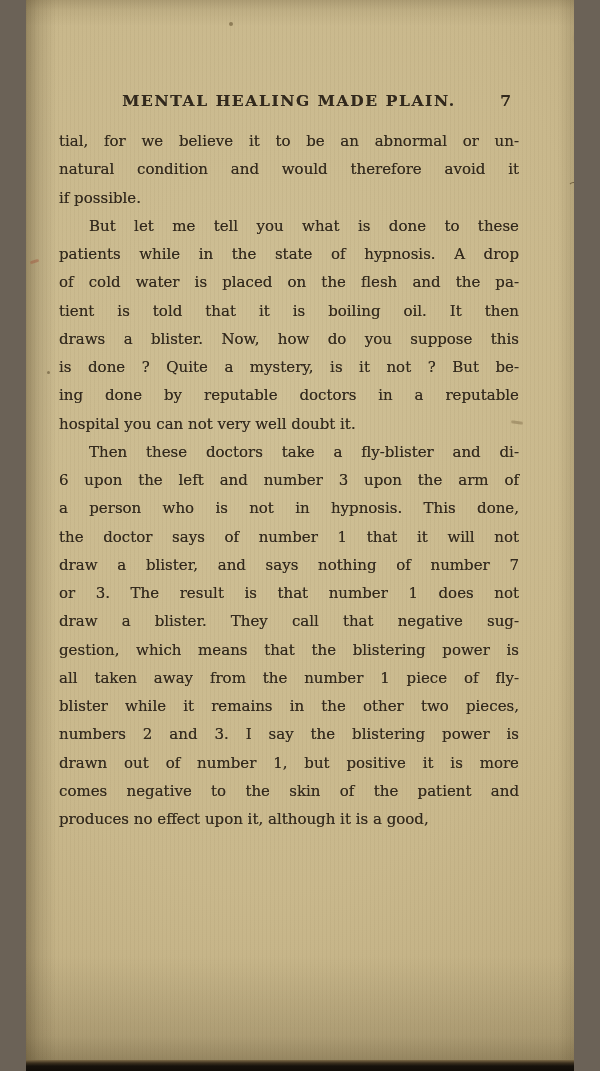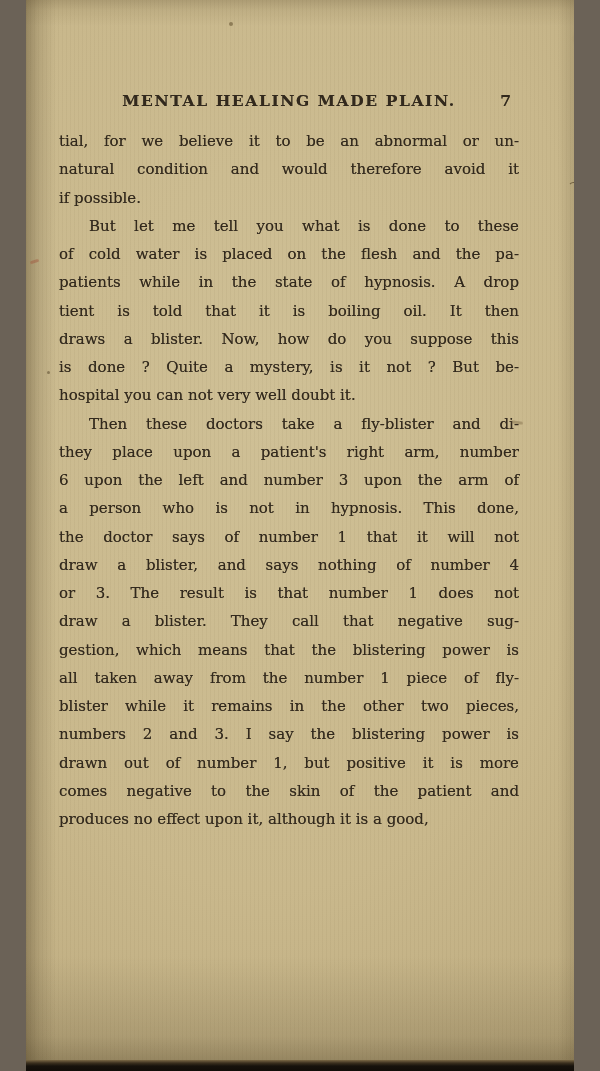--- a/index.html
+++ b/index.html
@@ -68,34 +68,34 @@
   </div>
 
   <div class="text-block">
       <div>
         <div class="line">tial, for we believe it to be an abnormal or un-</div>
         <div class="line">natural condition and would therefore avoid it</div>
         <div class="line last">if possible.</div>
       </div>
       <div>
         <div class="line first">But let me tell you what is done to these</div>
+        <div class="line">patients while in the state of hypnosis. A drop</div>
         <div class="line">of cold water is placed on the flesh and the pa-</div>
-        <div class="line">patients while in the state of hypnosis. A drop</div>
         <div class="line">tient is told that it is boiling oil. It then</div>
         <div class="line">draws a blister. Now, how do you suppose this</div>
         <div class="line">is done ? Quite a mystery, is it not ? But be-</div>
+        <div class="line">ing done by reputable doctors in a reputable</div>
         <div class="line last">hospital you can not very well doubt it.</div>
       </div>
       <div>
         <div class="line first">Then these doctors take a fly-blister and di-</div>
-        <div class="line">they place upon a patient's right arm, number</div>
         <div class="line">6 upon the left and number 3 upon the arm of</div>
         <div class="line">a person who is not in hypnosis. This done,</div>
         <div class="line">the doctor says of number 1 that it will not</div>
-        <div class="line">draw a blister, and says nothing of number 4</div>
+        <div class="line">draw a blister, and says nothing of number 7</div>
         <div class="line">or 3. The result is that number 1 does not</div>
         <div class="line">draw a blister. They call that negative sug-</div>
         <div class="line">gestion, which means that the blistering power is</div>
         <div class="line">all taken away from the number 1 piece of fly-</div>
         <div class="line">blister while it remains in the other two pieces,</div>
         <div class="line">numbers 2 and 3. I say the blistering power is</div>
         <div class="line">drawn out of number 1, but positive it is more</div>
         <div class="line">comes negative to the skin of the patient and</div>
         <div class="line last">produces no effect upon it, although it is a good,</div>
       </div>

